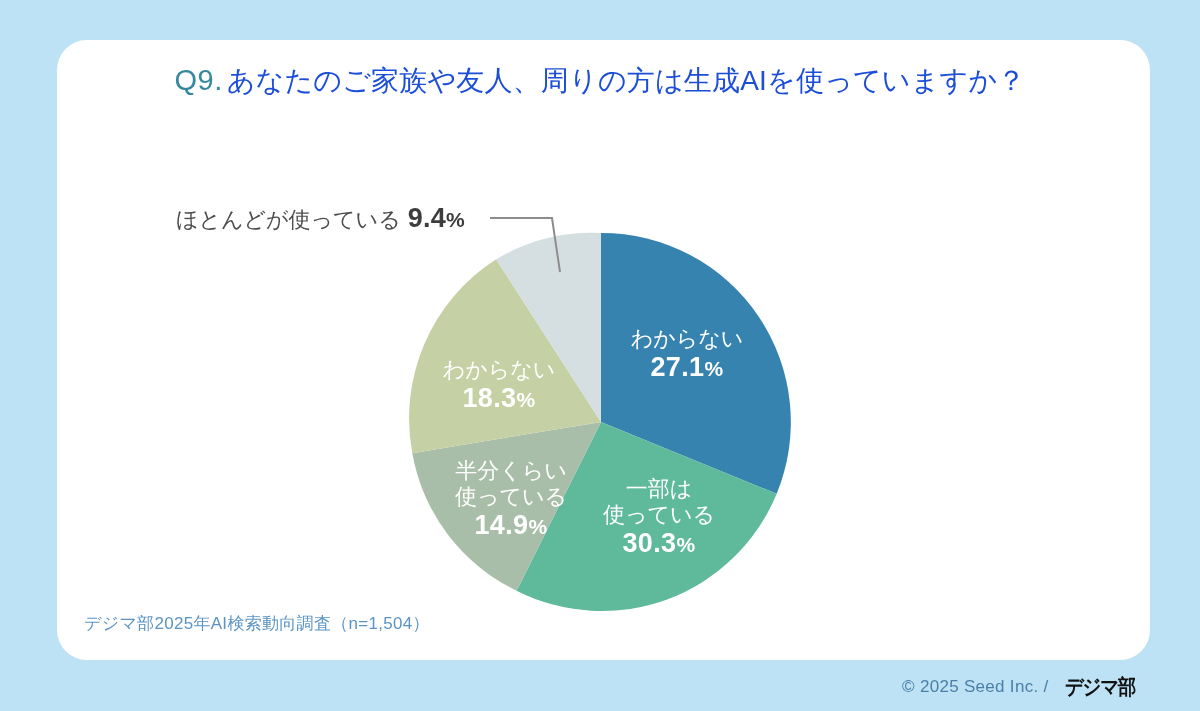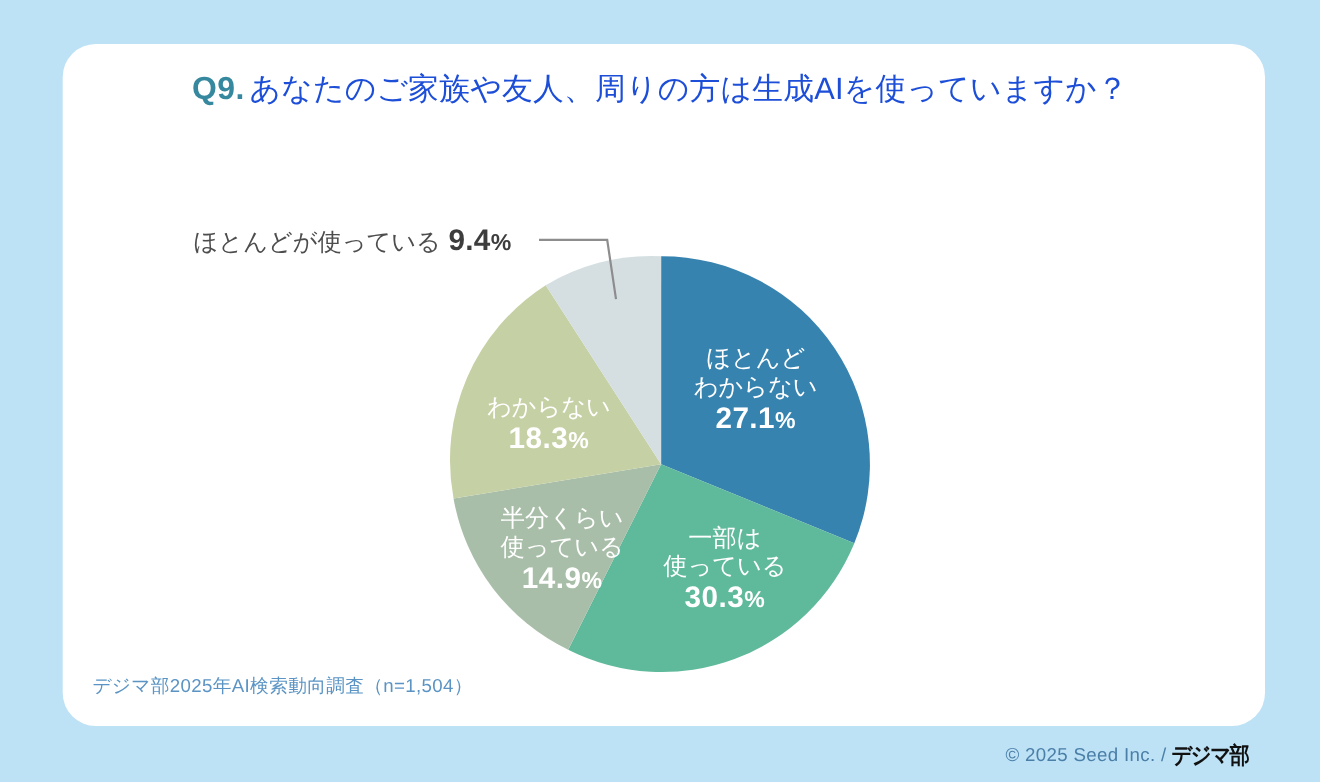--- a/index.html
+++ b/index.html
@@ -29,21 +29,21 @@
   #title-row {
     position: absolute;
     left: 0;
     top: 62px;
     width: 100%;
     text-align: center;
     white-space: nowrap;
   }
   #q-number {
     font-size: 29px;
-    font-weight: bold;
+    font-weight: normal;
     color: #35889e;
     letter-spacing: 0.5px;
   }
   #q-text {
     font-size: 28px;
     font-weight: 500;
     color: #1d4ed8;
     letter-spacing: 0.2px;
     margin-left: 4px;
   }
@@ -129,21 +129,21 @@
     white-space: nowrap;
   }
 
   
   #footer {
     position: absolute;
     right: 56px;
     top: 673px;
     display: flex;
     align-items: center;
-    gap: 4px;
+    gap: 16px;
     white-space: nowrap;
   }
   #copyright {
     font-size: 17px;
     color: #4a7fa8;
     letter-spacing: 0.3px;
   }
   #brand-logo {
     font-size: 21px;
     font-weight: bold;
@@ -172,21 +172,20 @@
     <path d="M 601 422 L 516.55 590.68 A 189 189 0 0 1 412.31 453.16 Z" fill="#a8bea8"></path>
 
     <path d="M 601 422 L 412.31 453.16 A 189 189 0 0 1 496.09 259.27 Z" fill="#c5d0a4"></path>
 
     <path d="M 601 422 L 496.09 259.27 A 189 189 0 0 1 601 233 Z" fill="#d5dfe1"></path>
 
     <polyline points="490,218 552,218 560,272" fill="none" stroke="#8d8d8d" stroke-width="2"></polyline>
   </svg>
 
   <div class="slice-label" id="label-slice-0">
-    <span class="cat">ほとんど</span>
     <span class="cat">わからない</span>
     <span class="val"><span>27.1</span><span class="pct">%</span></span>
   </div>
 
   <div class="slice-label" id="label-slice-1">
     <span class="cat">一部は</span>
     <span class="cat">使っている</span>
     <span class="val"><span>30.3</span><span class="pct">%</span></span>
   </div>
 

